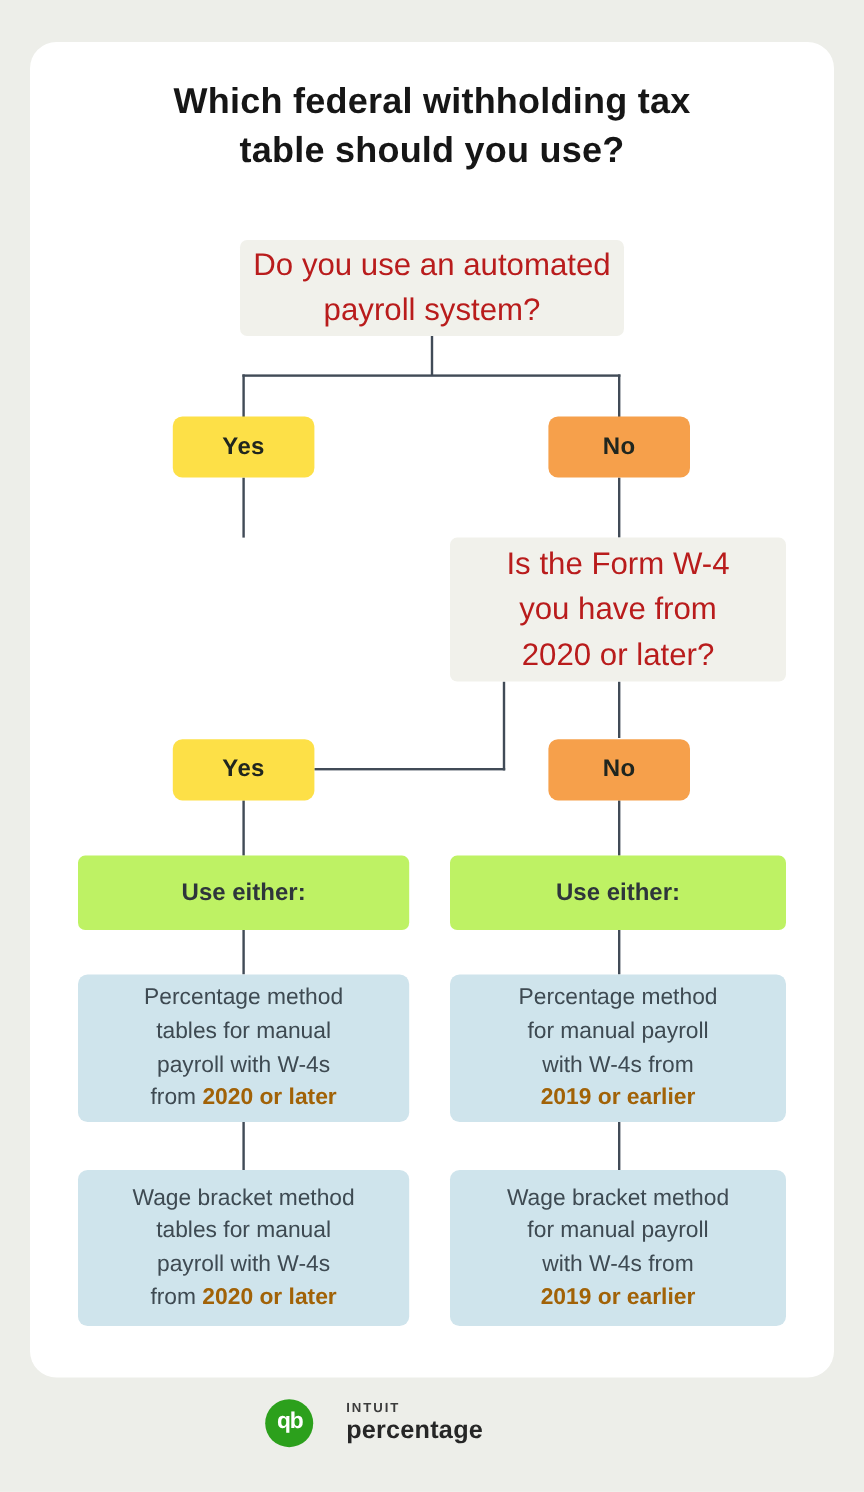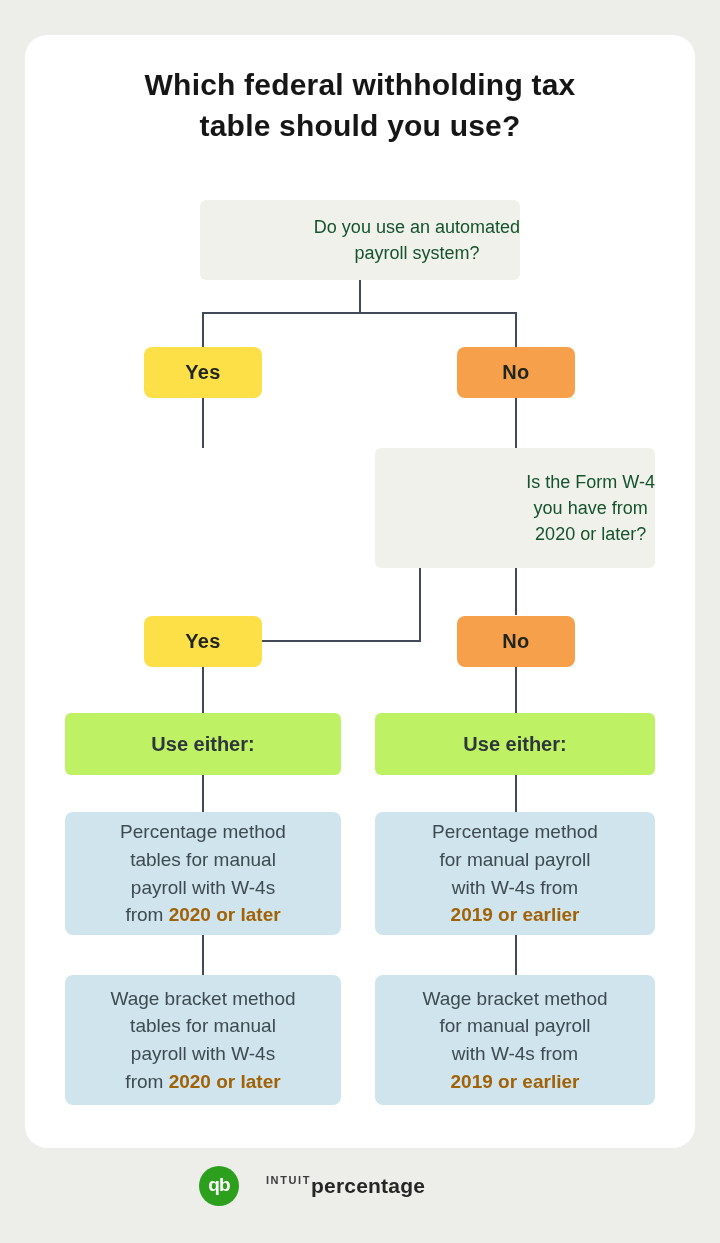--- a/index.html
+++ b/index.html
@@ -34,24 +34,23 @@
   .node {
     position: absolute;
     display: flex;
     align-items: center;
     justify-content: center;
     text-align: center;
   }
   .grey-box {
     background: #f1f1eb;
     border-radius: 6px;
-    color: #14532d;
-    font-size: 18px;
+    color: #b91c1c;
+    font-size: 26px;
     line-height: 1.45;
-    justify-content: flex-end;
   }
   .blue-box {
     background: #cfe4ec;
     border-radius: 8px;
     color: #3e4a52;
     font-size: 19px;
     line-height: 1.45;
   }
   .pill {
     border-radius: 8px;
@@ -89,21 +88,21 @@
     background: #2ca01c;
     display: flex;
     align-items: center;
     justify-content: center;
     color: #ffffff;
     font-size: 19px;
     font-weight: 700;
     letter-spacing: -1px;
     padding-bottom: 2px;
   }
-  .brand { display: flex; justify-content: center; }
+  .brand { display: flex; flex-direction: column; justify-content: center; }
   .brand-top {
     font-size: 11px;
     font-weight: 700;
     letter-spacing: 1.6px;
     color: #3c3c3c;
   }
   .brand-bottom {
     font-size: 21px;
     font-weight: 700;
     color: #262626;

